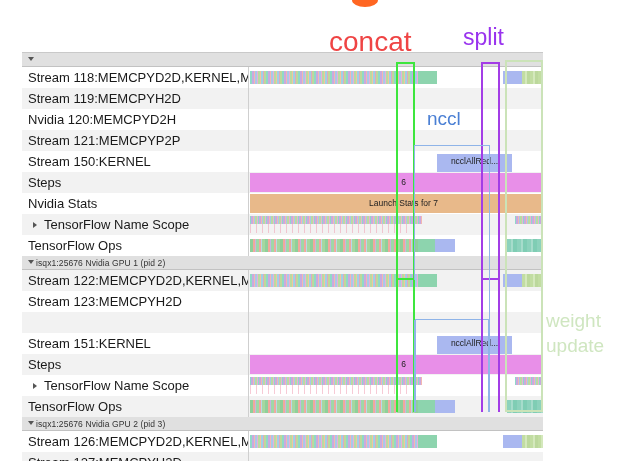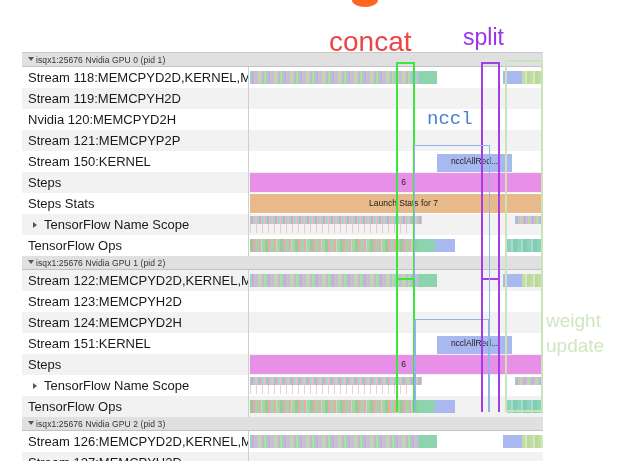--- a/index.html
+++ b/index.html
@@ -7,21 +7,21 @@
     width:622px;height:461px;
     background:#ffffff;
     font-family:"Liberation Sans", sans-serif;
     overflow:hidden;
     position:relative;
   }
   
   .annot{position:absolute;font-weight:400;white-space:nowrap;}
   #annot-concat{left:329px;top:26px;font-size:28px;color:#ef4444;}
   #annot-split{left:463px;top:24px;font-size:23px;color:#9933ee;}
-  #annot-nccl{left:427px;top:108px;font-size:19px;color:#4a7fd4;font-family:Liberation Mono, monospace;}
+  #annot-nccl{left:427px;top:108px;font-size:19px;color:#4a7fd4;}
   #annot-weight{left:546px;top:308px;font-size:19px;color:#cfe6c0;line-height:25px;}
   #annot-weight span{display:block;}
   .orange-arc{
     position:absolute;left:352px;top:-7px;width:26px;height:14px;
     background:#ff6622;border-radius:50%/50%;
   }
 
   
   #viewer{
     position:absolute;left:22px;top:52px;width:521px;height:409px;
@@ -147,21 +147,20 @@
 <div class="annot" id="annot-nccl">nccl</div>
 <div class="annot" id="annot-weight">
   <span>weight</span>
   <span>update</span>
 </div>
 
 <div id="viewer">
   <div class="lanes" id="lanes">
       <div class="group-head">
         <span class="caret"></span>
-        <span class="ghlabel">isqx1:25676 Nvidia GPU 0 (pid 1)</span>
       </div>
       <div class="row">
         <div class="label"><span>Stream 118:MEMCPYD2D,KERNEL,ME</span></div>
         <div class="divider"></div>
         <div class="track">
           <div class="bar thin stripes-a" style="left:0px;width:168px"></div>
           <div class="bar thin greenblock" style="left:168px;width:19px"></div>
           <div class="bar thin blueblock" style="left:253px;width:19px"></div>
           <div class="bar thin stripes-greenpale" style="left:272px;width:35px"></div>
         </div>
@@ -193,21 +192,21 @@
       <div class="row alt">
         <div class="label"><span>Steps</span></div>
         <div class="divider"></div>
         <div class="track">
           <div class="bar full steps-bar" style="left:0px;width:307px">
             <span class="btext">6</span>
           </div>
         </div>
       </div>
       <div class="row">
-        <div class="label"><span>Steps Stats</span></div>
+        <div class="label"><span>Nvidia Stats</span></div>
         <div class="divider"></div>
         <div class="track">
           <div class="bar full launch-bar" style="left:0px;width:307px">
             <span class="btext">Launch Stats for 7</span>
           </div>
         </div>
       </div>
       <div class="row alt">
         <div class="label indent"><span class="tcaret"></span><span>TensorFlow Name Scope</span></div>
         <div class="divider"></div>
@@ -240,21 +239,20 @@
           <div class="bar thin blueblock" style="left:253px;width:19px"></div>
           <div class="bar thin stripes-greenpale" style="left:272px;width:35px"></div>
         </div>
       </div>
       <div class="row">
         <div class="label"><span>Stream 123:MEMCPYH2D</span></div>
         <div class="divider"></div>
         <div class="track"></div>
       </div>
       <div class="row alt">
-        <div class="label"><span>Stream 124:MEMCPYD2H</span></div>
         <div class="divider"></div>
         <div class="track"></div>
       </div>
       <div class="row">
         <div class="label"><span>Stream 151:KERNEL</span></div>
         <div class="divider"></div>
         <div class="track">
           <div class="bar blueblock" style="left:187px;width:75px">
             <span class="btext">ncclAllRed...</span>
           </div>

